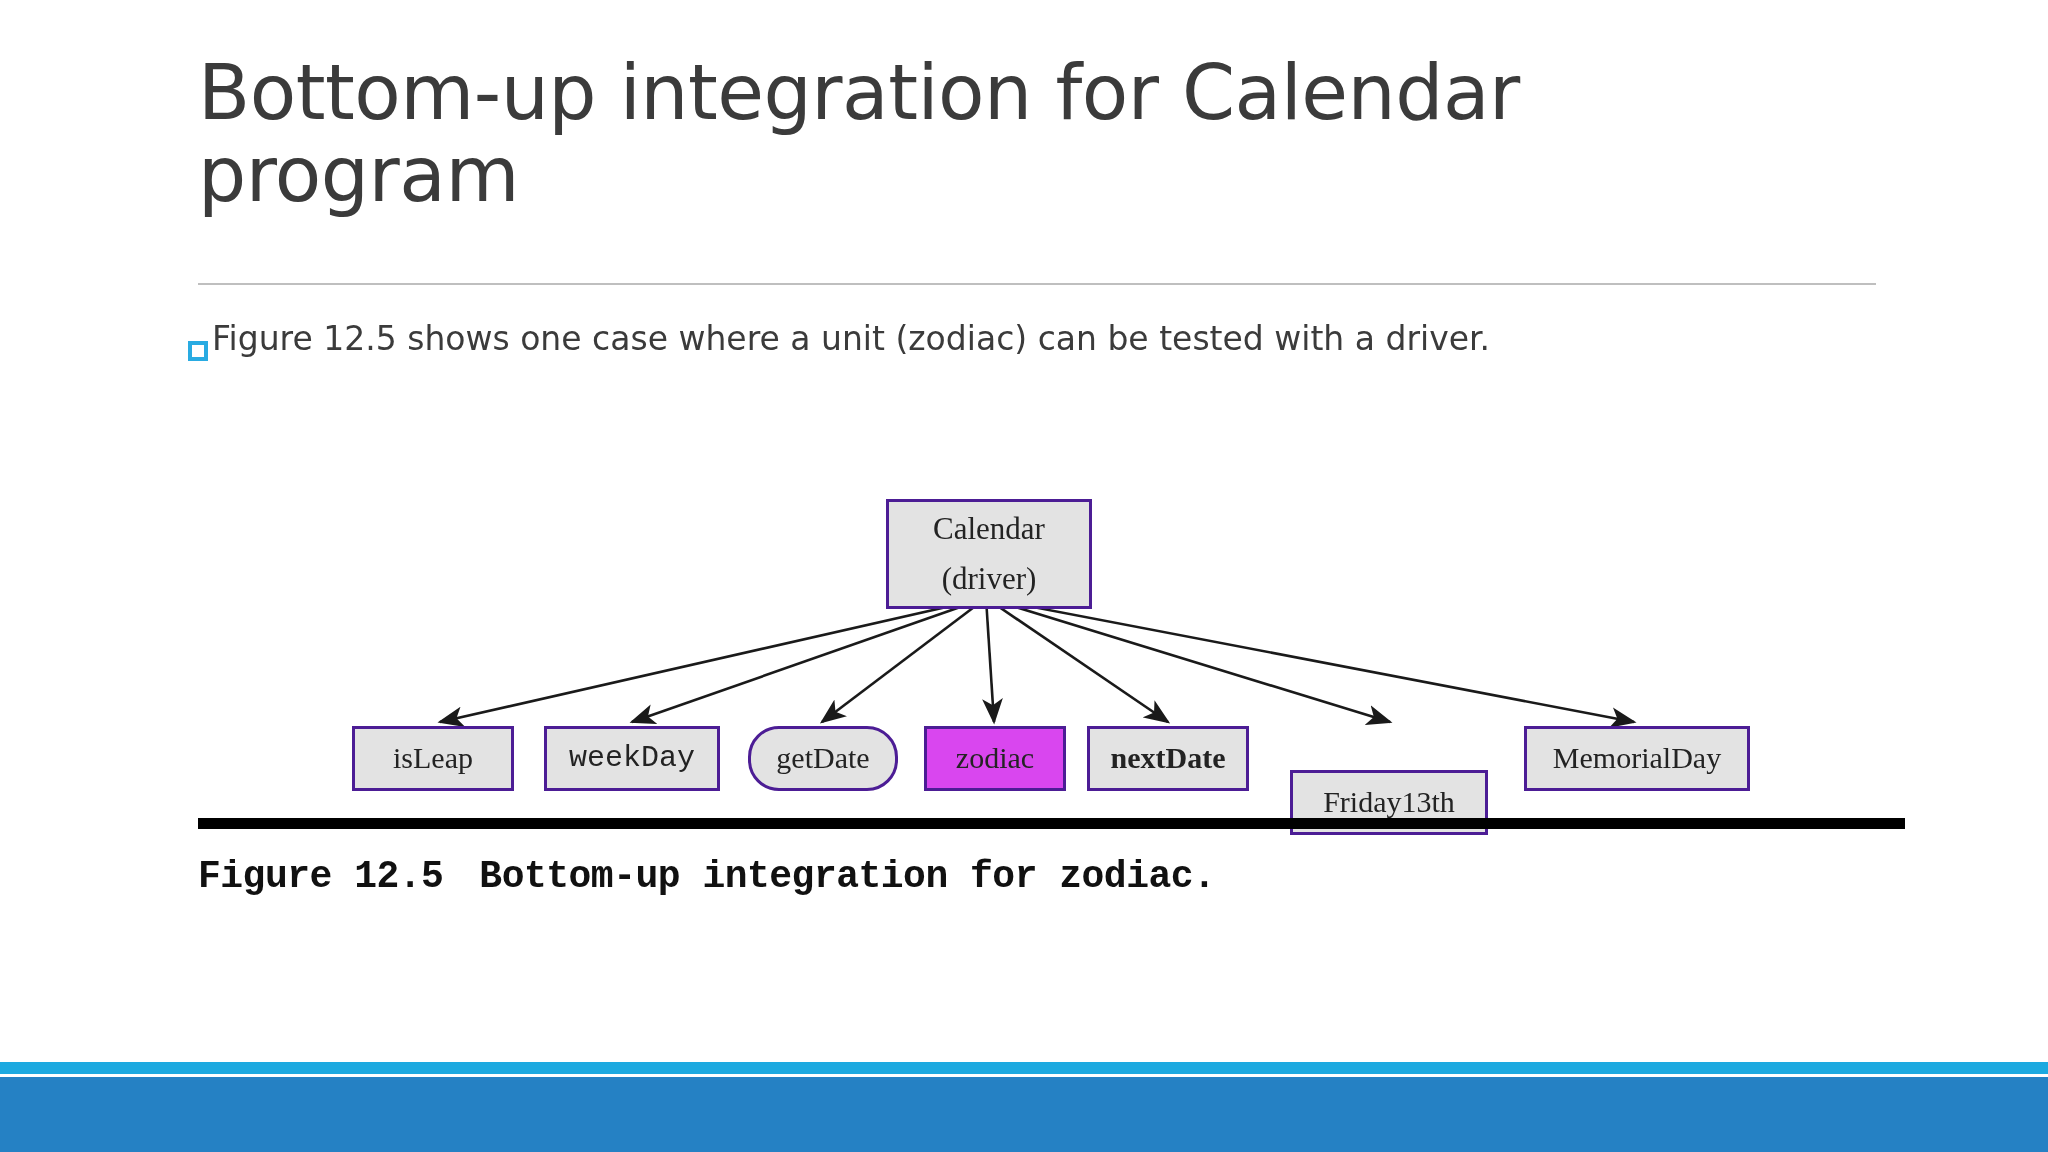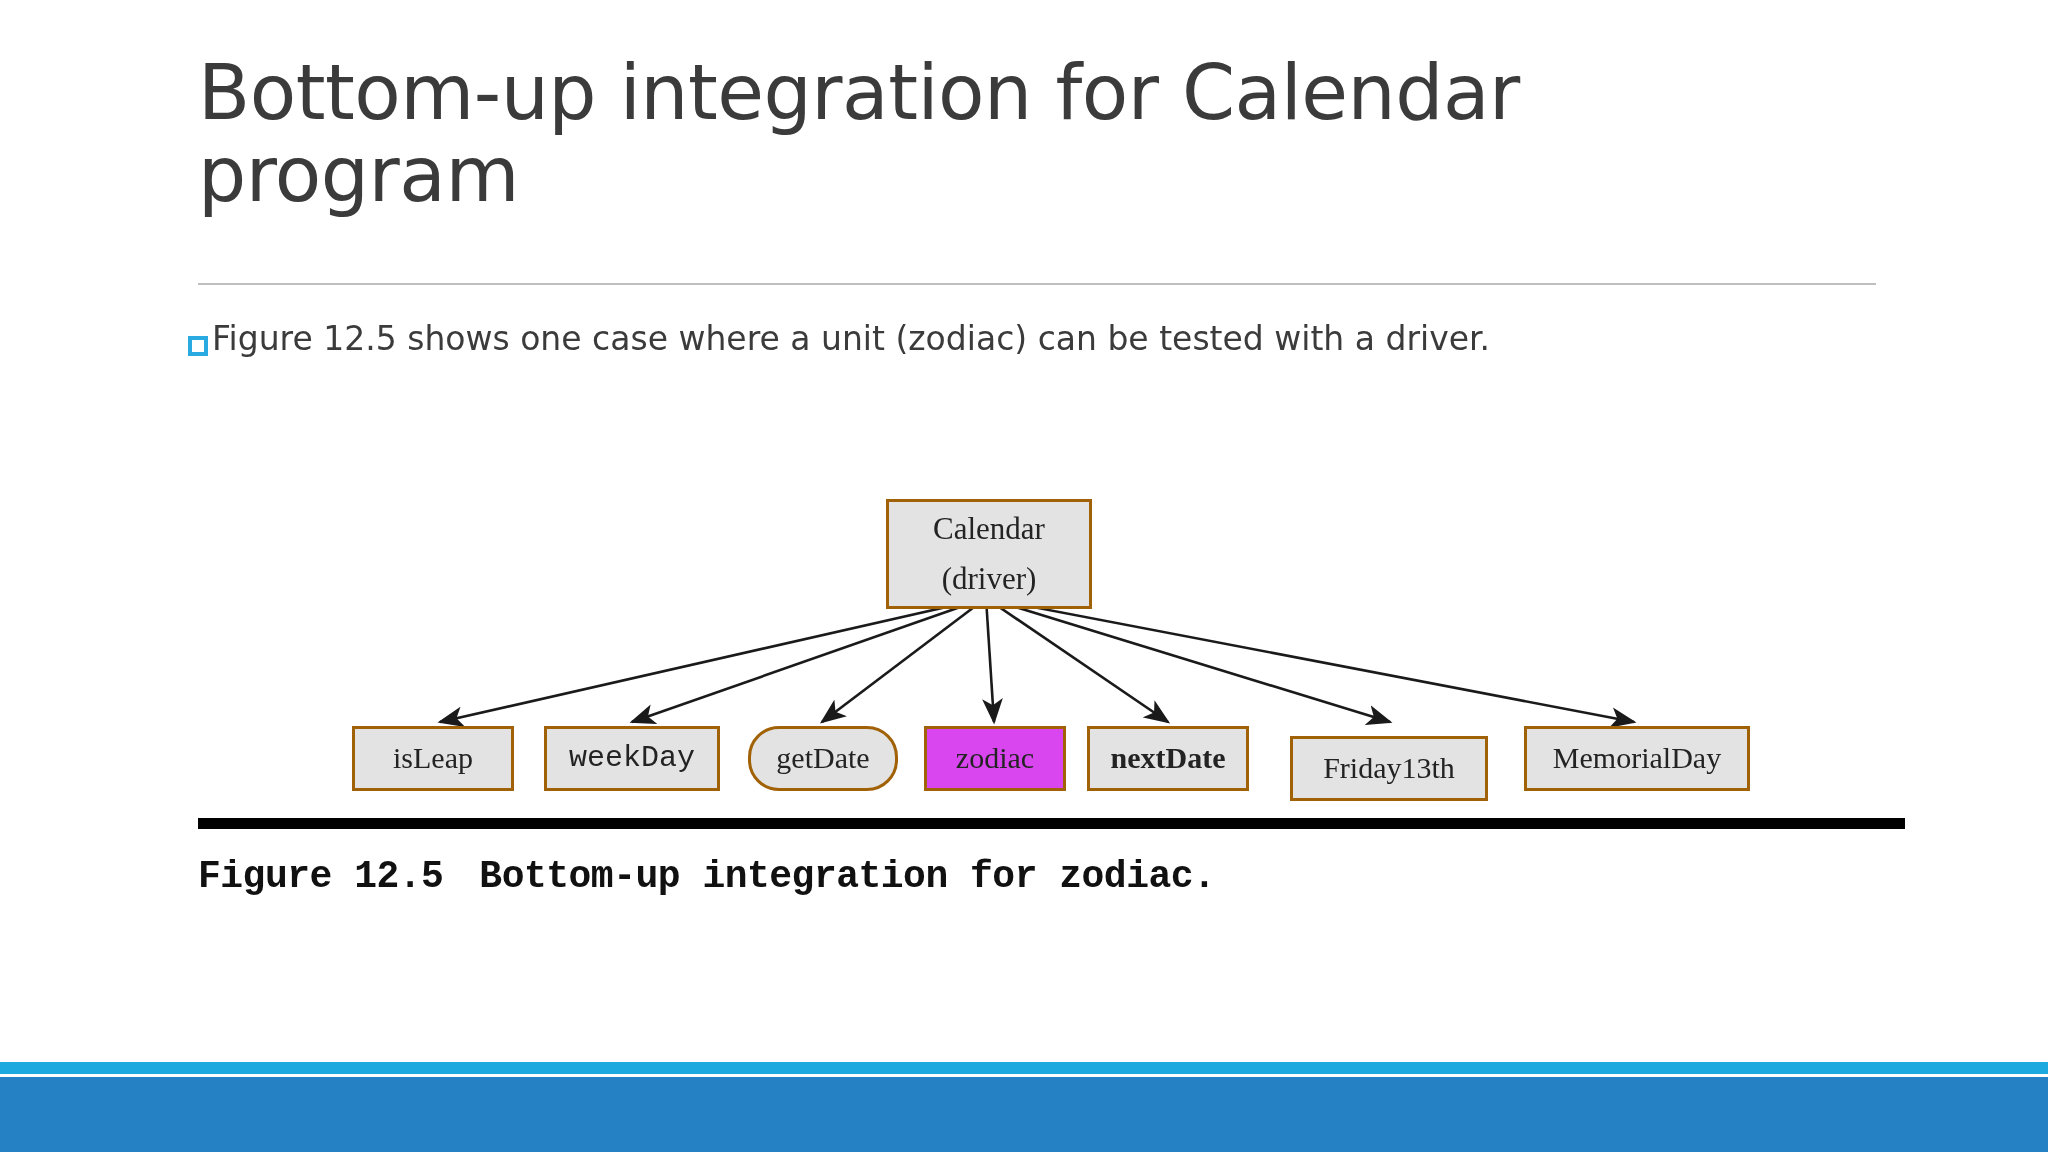--- a/index.html
+++ b/index.html
@@ -39,21 +39,21 @@
     height: 2px;
     background: #bfbfbf;
   }
 
   
   .bullet-row {
     position: absolute;
     left: 188px;
     top: 318px;
     display: flex;
-    align-items: center;
+    align-items: flex-end;
     gap: 0px;
   }
   .bullet-square {
     width: 20px;
     height: 20px;
     border: 4px solid #29ABE2;
     box-sizing: border-box;
     margin-top: 13px;
     margin-right: 4px;
     flex: none;
@@ -73,21 +73,21 @@
     top: 0px;
     width: 2048px;
     height: 1152px;
     pointer-events: none;
   }
   .figure-svg { position: absolute; left: 0; top: 0; }
 
   .node-box {
     position: absolute;
     box-sizing: border-box;
-    border: 3px solid #a16207;
+    border: 3px solid #4c1d95;
     background: #e3e3e3;
     display: flex;
     flex-direction: column;
     align-items: center;
     justify-content: center;
     font-family: "Liberation Serif", "DejaVu Serif", serif;
     color: #232323;
     gap: 12px;
   }
   .node-box.white { background: #d946ef; }
@@ -197,21 +197,21 @@
   </div>
 
   <div class="node-box white" style="left:924px; top:726px; width:142px; height:65px;">
     <span class="node-line">zodiac</span>
   </div>
 
   <div class="node-box" style="left:1087px; top:726px; width:162px; height:65px;font-weight:bold;">
     <span class="node-line">nextDate</span>
   </div>
 
-  <div class="node-box" style="left:1290px; top:736px; width:198px; height:65px;">
+  <div class="node-box" style="left:1290px; top:770px; width:198px; height:65px;">
     <span class="node-line">Friday13th</span>
   </div>
 
   <div class="node-box" style="left:1524px; top:726px; width:226px; height:65px;">
     <span class="node-line">MemorialDay</span>
   </div>
 </div>
 
 <div class="caption-rule"></div>
 <div class="caption">

